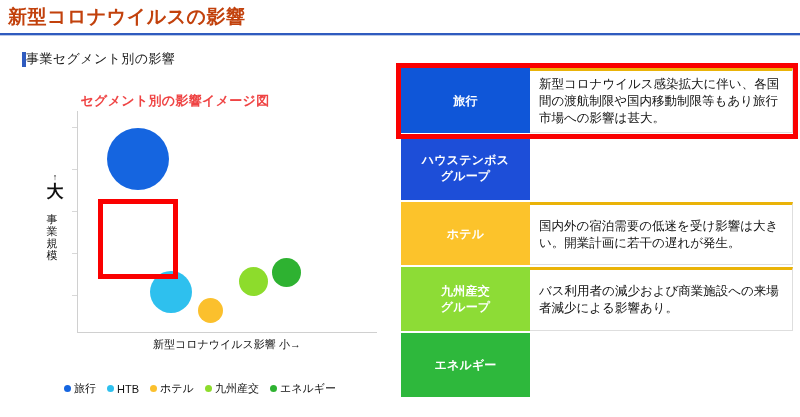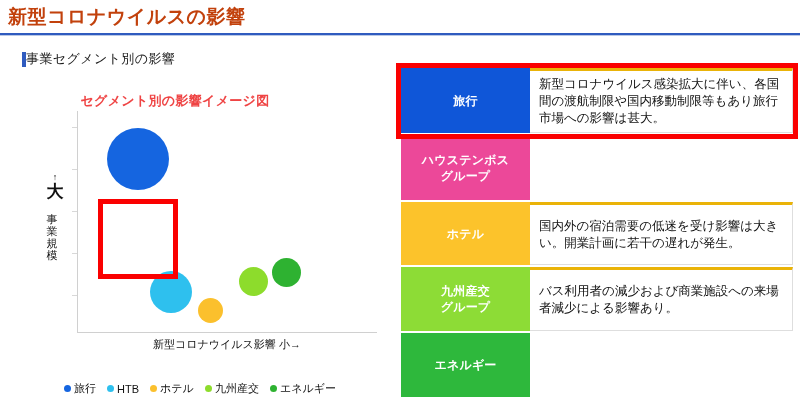--- a/index.html
+++ b/index.html
@@ -336,21 +336,21 @@
 </div>
 
 <div id="segment-table">
 
   <div class="table-row row-h1">
     <div class="seg-label" style="background:#0f56d8;">旅行</div>
     <div class="seg-desc">新型コロナウイルス感染拡大に伴い、各国間の渡航制限や国内移動制限等もあり旅行市場への影響は甚大。</div>
   </div>
 
   <div class="table-row row-h2">
-    <div class="seg-label" style="background:#ec4899;">ハウステンボス<br>グループ</div>
+    <div class="seg-label" style="background:#1d4ed8;">ハウステンボス<br>グループ</div>
   </div>
 
   <div class="table-row row-h3">
     <div class="seg-label" style="background:#fcc32b;">ホテル</div>
     <div class="seg-desc">国内外の宿泊需要の低迷を受け影響は大きい。開業計画に若干の遅れが発生。</div>
   </div>
 
   <div class="table-row row-h4">
     <div class="seg-label" style="background:#8ddc36;">九州産交<br>グループ</div>
     <div class="seg-desc">バス利用者の減少および商業施設への来場者減少による影響あり。</div>

